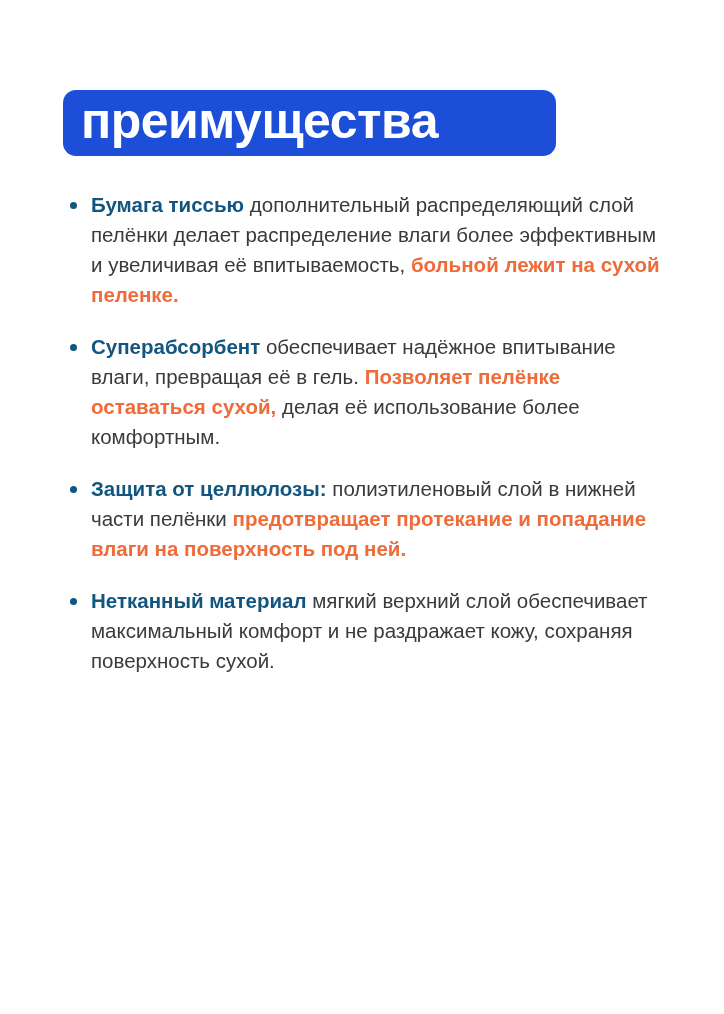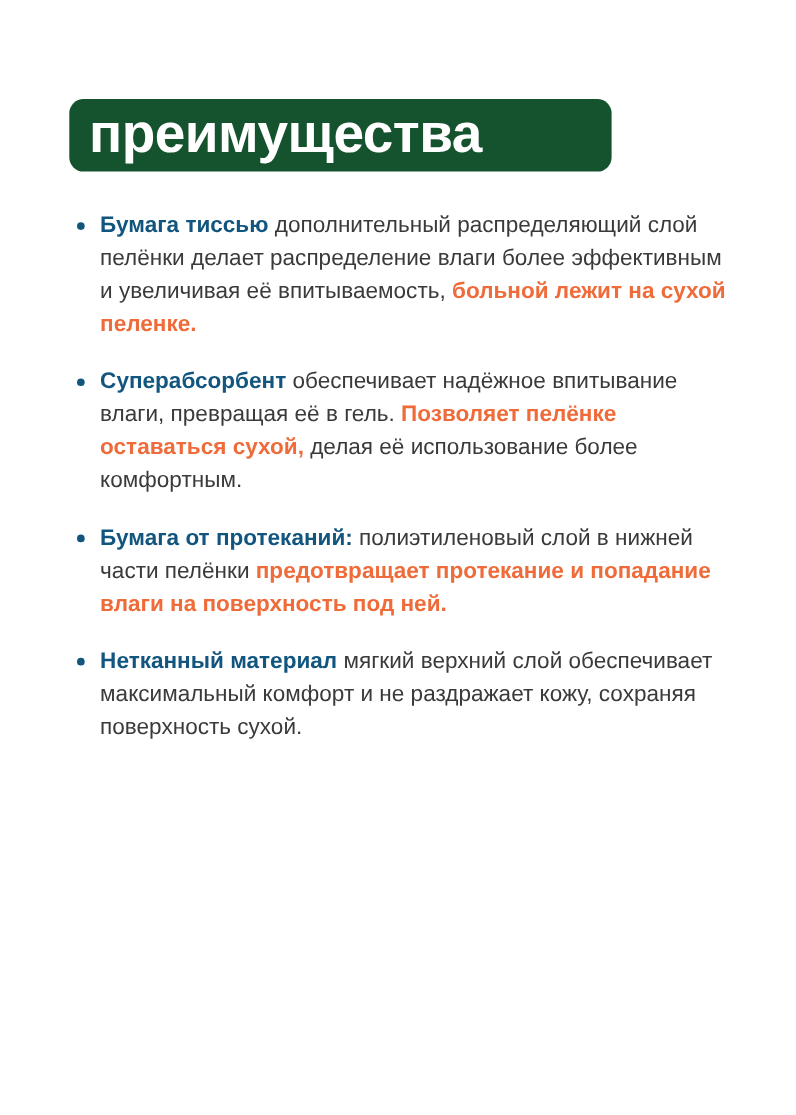--- a/index.html
+++ b/index.html
@@ -24,21 +24,21 @@
     box-sizing: border-box;
   }
 
   
   .title-badge {
     position: absolute;
     left: 63px;
     top: 90px;
     width: 493px;
     height: 66px;
-    background: #14532d;
+    background: #1d4ed8;
     border-radius: 13px;
     display: flex;
     align-items: center;
     box-sizing: border-box;
     padding: 0 18px 4px 18px;
   }
   .title-text {
     color: #ffffff;
     font-size: 50px;
     font-weight: 700;
@@ -112,21 +112,21 @@
       <li class="benefit-item">
         <span class="bullet-dot"></span>
         <span class="benefit-text"><span class="lead">Бумага тиссью</span><span class="body-txt"> дополнительный распределяющий слой пелёнки делает распределение влаги более эффективным и увеличивая её впитываемость, </span><span class="accent">больной лежит на сухой пеленке.</span></span>
       </li>
       <li class="benefit-item">
         <span class="bullet-dot"></span>
         <span class="benefit-text"><span class="lead">Суперабсорбент</span><span class="body-txt"> обеспечивает надёжное впитывание влаги, превращая её в гель. </span><span class="accent">Позволяет пелёнке оставаться сухой,</span><span class="body-txt"> делая её использование более комфортным.</span></span>
       </li>
       <li class="benefit-item">
         <span class="bullet-dot"></span>
-        <span class="benefit-text"><span class="lead">Бумага от протеканий:</span><span class="body-txt"> полиэтиленовый слой в нижней части пелёнки </span><span class="accent">предотвращает протекание и попадание влаги на поверхность под ней.</span></span>
+        <span class="benefit-text"><span class="lead">Защита от целлюлозы:</span><span class="body-txt"> полиэтиленовый слой в нижней части пелёнки </span><span class="accent">предотвращает протекание и попадание влаги на поверхность под ней.</span></span>
       </li>
       <li class="benefit-item">
         <span class="bullet-dot"></span>
         <span class="benefit-text"><span class="lead">Нетканный материал</span><span class="body-txt"> мягкий верхний слой обеспечивает максимальный комфорт и не раздражает кожу, сохраняя поверхность сухой.</span></span>
       </li>
     </ul>
 
 </div>
 
 </body></html>

